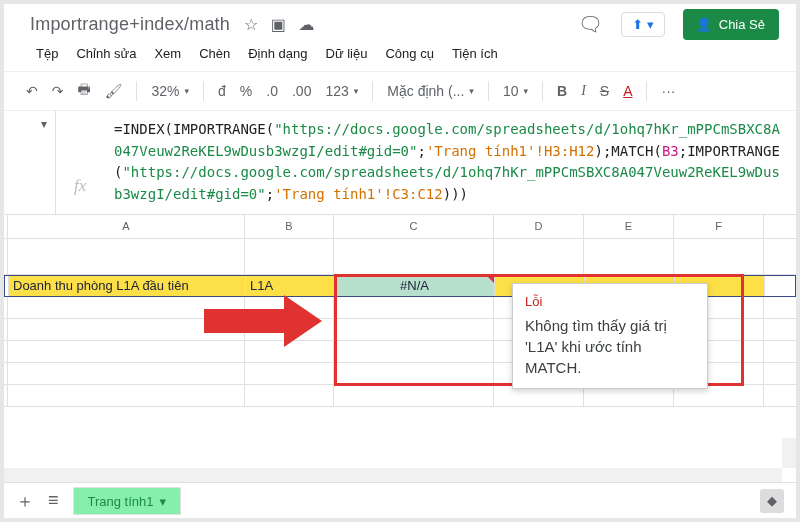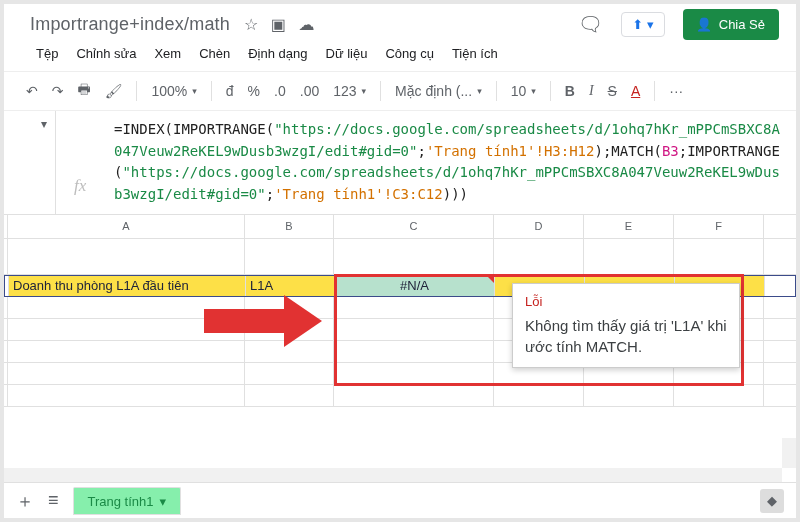--- a/index.html
+++ b/index.html
@@ -49,21 +49,21 @@
   .row { display: flex; border-bottom: 1px solid #e0e0e0; height: 22px; }
   .row .cell { border-right: 1px solid #e0e0e0; font-size: 13px; padding: 2px 4px; display:flex; align-items:center; }
   .gutter { width: 4px; border-right: 1px solid #e0e0e0; }
 
   .row.hdr .cell { background: #fde047; color: #20243a; }
   .err-cell { background: #b7e1cd !important; justify-content: center; position: relative; }
   .err-flag { position:absolute; top:0; right:0; width:0; height:0; border-top:7px solid #e13232; border-left:7px solid transparent; }
 
   .annot-box { position: absolute; border: 3px solid #e13232; }
 
-  .tooltip { position: absolute; background: #fff; border: 1px solid #ccc; box-shadow: 0 2px 6px rgba(0,0,0,.2); padding: 10px 12px; width: 228px; font-size: 13px; }
+  .tooltip { position: absolute; background: #fff; border: 1px solid #ccc; box-shadow: 0 2px 6px rgba(0,0,0,.2); padding: 10px 12px; width: 196px; font-size: 13px; }
   .tooltip .tt-title { color: #c5221f; font-weight: 500; margin-bottom: 6px; }
   .tooltip .tt-body { color: #3c4043; line-height: 1.4; font-size: 15px; }
 
   .arrow { position: absolute; left: 200px; top: 25px; }
   .arrow-body { width: 80px; height: 24px; background: #e13232; }
   .arrow-head { width: 0; height: 0; border-top: 26px solid transparent; border-bottom: 26px solid transparent; border-left: 38px solid #e13232; position: absolute; left: 80px; top: -14px; }
 
   
   .bottombar { position: absolute; bottom: 0; left: 0; right: 0; height: 36px; border-top: 1px solid #e0e0e0; display: flex; align-items: center; padding: 0 12px; gap: 14px; background: #fff; }
   .bplus, .bham { color: #5f6368; font-size: 18px; }
@@ -109,21 +109,21 @@
   <span>Công cụ</span>
   <span>Tiện ích</span>
 </div>
 
 <div class="toolbar">
   <span>↶</span>
   <span>↷</span>
   <span>🖶</span>
   <span>🖌</span>
   <span class="sep"></span>
-  <span class="pill dropdown-caret">100%</span>
+  <span class="pill dropdown-caret">32%</span>
   <span class="sep"></span>
   <span>đ</span>
   <span>%</span>
   <span>.0</span>
   <span>.00</span>
   <span class="pill dropdown-caret">123</span>
   <span class="sep"></span>
   <span class="pill dropdown-caret">Mặc định (...</span>
   <span class="sep"></span>
   <span class="pill dropdown-caret">10</span>

